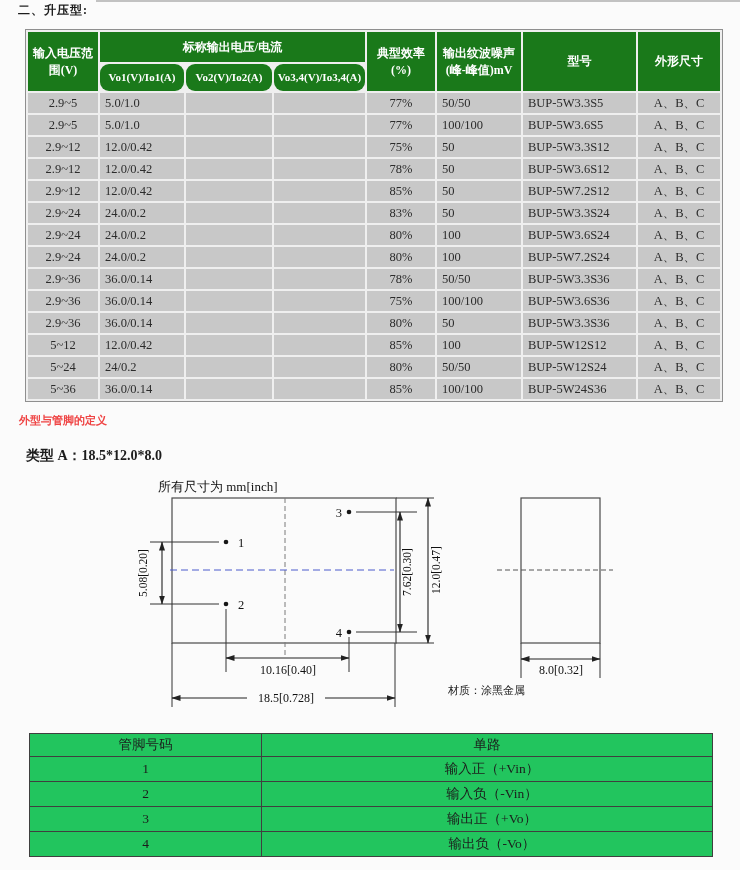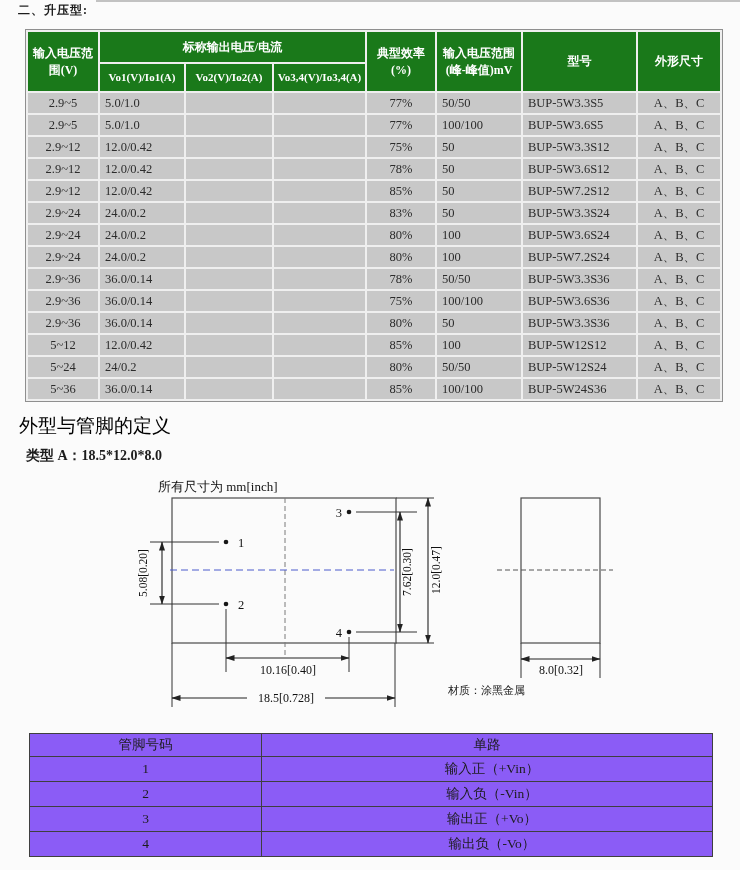--- a/index.html
+++ b/index.html
@@ -19,45 +19,45 @@
     position:absolute; left:25px; top:29px;
     border-collapse:separate; border-spacing:2px;
     background:#efefef; border:1px solid #8f8f8f;
     table-layout:fixed;
   }
   .spec th {
     background:#1a791a; color:#ffffff;
     font-size:12px; font-weight:bold; text-align:center;
     line-height:1.35; padding:1px 2px; vertical-align:middle;
   }
-  .spec th.sub { font-size:11px; white-space:nowrap; }
+  .spec th.sub { font-size:11px; white-space:nowrap;border-radius:9px; }
   .spec tr.h1 { height:30px;margin-left:23px; }
   .spec tr.h2 { height:27px; }
   .spec td {
     background:#c8c8c8; color:#2b2b2b;
     font-size:12.5px; height:20px; padding:0 5px;
     white-space:nowrap; overflow:hidden; vertical-align:middle;
   }
   .spec td.center { text-align:center; padding:0 0; }
 
   
   .outline-heading {
     position:absolute; left:19px; top:413px;
     font-family:"Liberation Sans","DejaVu Sans",sans-serif;
-    font-size:19px; font-weight:normal; color:#000000;
+    font-size:11px; font-weight:bold; color:#ef4444;
   }
   .type-line { position:absolute; left:18px; top:447px; font-size:14px; font-weight:bold;margin-left:8px; }
   .material-note { position:absolute; left:448px; top:683px; font-size:11px; }
 
   
   svg.drawing { position:absolute; left:0; top:478px; }
   svg.drawing text { font-family:"Liberation Serif","DejaVu Serif",serif; fill:#111; }
 
   
-  table.pins { position:absolute; left:29px; top:733px; border-collapse:collapse; background:#8b5cf6; table-layout:fixed; }
+  table.pins { position:absolute; left:29px; top:733px; border-collapse:collapse; background:#22c55e; table-layout:fixed; }
   .pins th, .pins td { border:1px solid #3f3f3f; font-size:13.5px; font-weight:normal; vertical-align:middle; }
   .pins th { height:23px; text-align:center; }
   .pins td { height:25px; }
   .pins .num { text-align:center; }
   .pins .fn { padding-left:10px; text-align:center; }
 </style>
 </head>
 <body>
 
 <div class="top-artifact"></div>
@@ -73,21 +73,21 @@
     <col style="width:68px">
       <col style="width:84px">
       <col style="width:113px">
       <col style="width:82px">
   </colgroup>
   <thead>
     <tr class="h1">
       <th rowspan="2">输入电压范围(V)</th>
       <th colspan="3">标称输出电压/电流</th>
       <th rowspan="2">典型效率(%)</th>
-      <th rowspan="2">输入电压范围(峰-峰值)mV</th>
+      <th rowspan="2">输出纹波噪声(峰-峰值)mV</th>
       <th rowspan="2">型号</th>
       <th rowspan="2">外形尺寸</th>
     </tr>
     <tr class="h2">
       <th class="sub">Vo1(V)/Io1(A)</th>
       <th class="sub">Vo2(V)/Io2(A)</th>
       <th class="sub">Vo3,4(V)/Io3,4(A)</th>
     </tr>
   </thead>
   <tbody>

